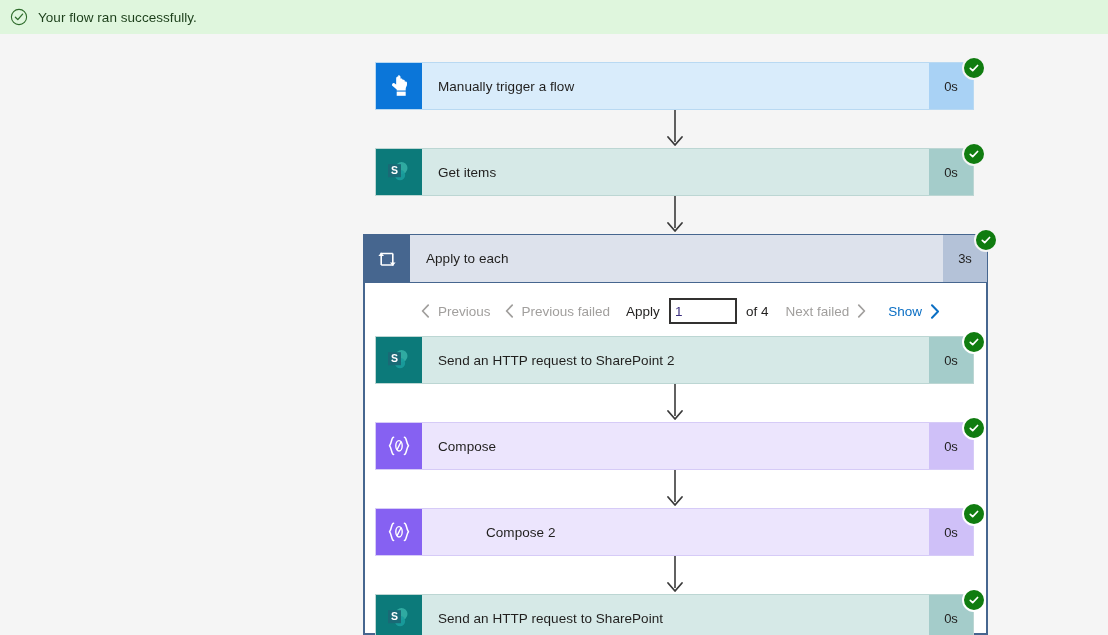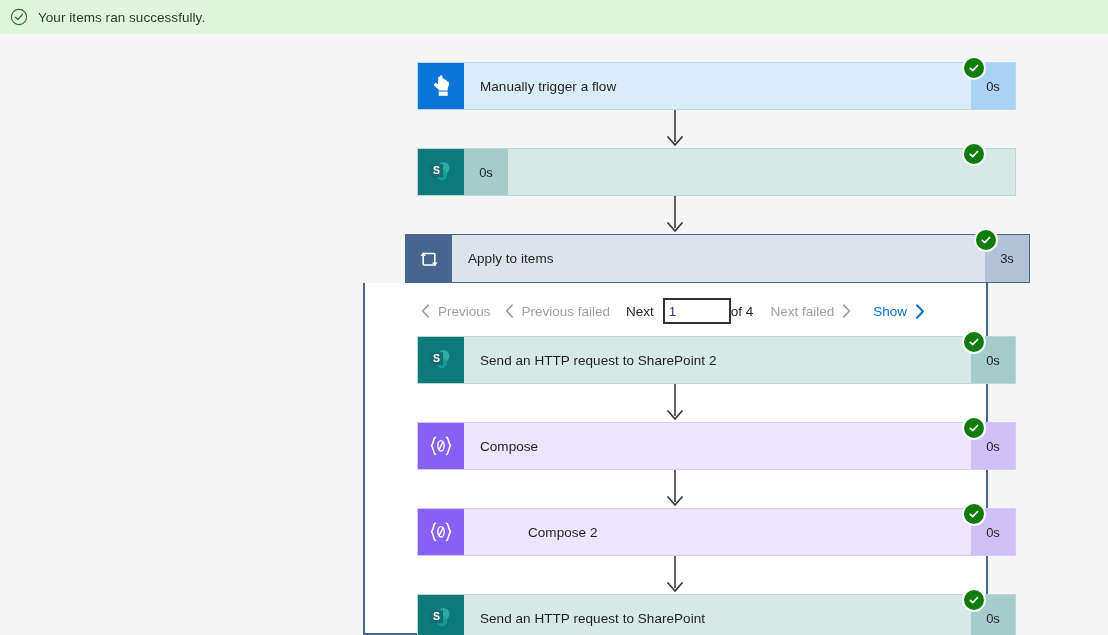--- a/index.html
+++ b/index.html
@@ -53,21 +53,20 @@
   }
 
   
   .card {
     position: absolute;
     height: 48px;
     display: flex;
     align-items: stretch;
     border: 1px solid #c8c8c8;
     box-sizing: border-box;
-    margin-left: 42px;
   }
   .card-icon {
     width: 46px;
     flex: 0 0 46px;
     display: flex;
     align-items: center;
     justify-content: center;
   }
   .card-icon svg { display: block; }
   .card-title {
@@ -181,21 +180,21 @@
 </head>
 <body>
 
 <div class="banner">
   <span class="banner-icon">
     <svg width="18" height="18" viewBox="0 0 18 18">
       <circle cx="9" cy="9" r="7.6" fill="none" stroke="#2e6b2b" stroke-width="1.1"></circle>
       <path d="M5.4 9.2 L7.8 11.6 L12.6 6.1" fill="none" stroke="#2e6b2b" stroke-width="1.3" stroke-linecap="round" stroke-linejoin="round"></path>
     </svg>
   </span>
-  <span class="banner-text">Your items ran successfully.</span>
+  <span class="banner-text">Your flow ran successfully.</span>
 </div>
 
 <div class="canvas">
 
   <div class="card t-trigger" style="left:375px; top:28px; width:599px;">
     <div class="card-icon">
       <svg width="26" height="26" viewBox="0 0 26 26">
         <path d="M12.4 3.2c-1.25 0-2.25 1.0-2.25 2.25v6.0l-1.5-1.05c-0.8-0.56-1.9-0.35-2.4 0.48-0.42 0.7-0.27 1.6 0.35 2.13l4.1 3.5v1.0h9.0v-1.4c0-0.9 0.25-1.75 0.7-2.5 0.4-0.68 0.6-1.45 0.6-2.25v-1.6c0-0.75-0.6-1.35-1.35-1.35-0.3 0-0.58 0.1-0.8 0.27v-0.5c0-0.75-0.6-1.35-1.35-1.35-0.3 0-0.58 0.1-0.8 0.27v-0.35c0-0.75-0.6-1.35-1.35-1.35-0.3 0-0.58 0.1-0.8 0.27v-1.3c0-1.25-1.0-2.25-2.25-2.25z" fill="#ffffff"></path>
         <rect x="10.7" y="18.6" width="9.0" height="4.2" fill="#ffffff"></rect>
       </svg>
@@ -216,20 +215,21 @@
 
   <div class="card t-sharepoint" style="left:375px; top:114px; width:599px;">
     <div class="card-icon">
       <svg width="28" height="26" viewBox="0 0 28 26">
         <circle cx="16.5" cy="9.0" r="6.0" fill="#36b3a8" opacity="0.85"></circle>
         <circle cx="15.0" cy="16.0" r="5.2" fill="#1a9c9c" opacity="0.9"></circle>
         <rect x="3.0" y="5.2" width="13.0" height="13.0" fill="#1a6a76"></rect>
         <text x="9.5" y="15.3" font-family="Liberation Sans, sans-serif" font-size="10.5" font-weight="bold" fill="#ffffff" text-anchor="middle">S</text>
       </svg>
     </div>
+    <div class="card-title">Get items</div>
     <div class="card-duration">0s</div>
   </div>
   <div class="status-badge" style="left:962px; top:108px;">
     <svg width="12" height="12" viewBox="0 0 12 12">
       <path d="M2.3 6.3 L4.7 8.7 L9.6 3.5" fill="none" stroke="#ffffff" stroke-width="1.7" stroke-linecap="round" stroke-linejoin="round"></path>
     </svg>
   </div>
 
   <svg class="connector" style="left:663px; top:162px;" width="24" height="38" viewBox="0 0 24 38">
     <line x1="12" y1="0" x2="12" y2="32" stroke="#3a3a3a" stroke-width="1.6"></line>
@@ -240,21 +240,21 @@
 
   <div class="card t-loop" style="left:363px; top:200px; width:625px; height:49px;">
     <div class="card-icon">
       <svg width="24" height="24" viewBox="0 0 24 24">
         <path d="M6.2 18.0 L6.2 6.5 L17.8 6.5" fill="none" stroke="#ffffff" stroke-width="1.6"></path>
         <path d="M17.8 6.5 L17.8 18.0 L6.2 18.0" fill="none" stroke="#ffffff" stroke-width="1.6"></path>
         <path d="M3.4 8.9 L6.2 5.6 L9.0 8.9" fill="#ffffff"></path>
         <path d="M15.0 15.5 L17.8 18.9 L20.6 15.5" fill="#ffffff"></path>
       </svg>
     </div>
-    <div class="card-title">Apply to items</div>
+    <div class="card-title">Apply to each</div>
     <div class="card-duration">3s</div>
   </div>
   <div class="status-badge" style="left:974px; top:194px;">
     <svg width="12" height="12" viewBox="0 0 12 12">
       <path d="M2.3 6.3 L4.7 8.7 L9.6 3.5" fill="none" stroke="#ffffff" stroke-width="1.7" stroke-linecap="round" stroke-linejoin="round"></path>
     </svg>
   </div>
 
   <div class="pager" style="left:421px; top:262px;">
 
@@ -265,25 +265,25 @@
       <span>Previous</span>
     </div>
 
     <div class="pager-btn" style="margin-right:16px;">
       <svg width="9" height="14" viewBox="0 0 9 14">
         <path d="M7.2 1.2 L1.6 7 L7.2 12.8" fill="none" stroke="#a19f9d" stroke-width="1.7" stroke-linecap="round" stroke-linejoin="round"></path>
       </svg>
       <span>Previous failed</span>
     </div>
 
-    <span class="pager-label" style="margin-right:9px;">Next</span>
+    <span class="pager-label" style="margin-right:9px;">Apply</span>
 
     <input class="pager-input" type="text" value="1" style="">
 
-    <span class="pager-of" style="margin-right:17px;">of 4</span>
+    <span class="pager-of" style="margin-left:9px; margin-right:17px;">of 4</span>
 
     <div class="pager-btn" style="margin-right:22px;">
       <span>Next failed</span>
       <svg width="9" height="14" viewBox="0 0 9 14">
         <path d="M1.8 1.2 L7.4 7 L1.8 12.8" fill="none" stroke="#a19f9d" stroke-width="1.7" stroke-linecap="round" stroke-linejoin="round"></path>
       </svg>
     </div>
 
     <div class="pager-btn enabled">
       <span>Show</span>

